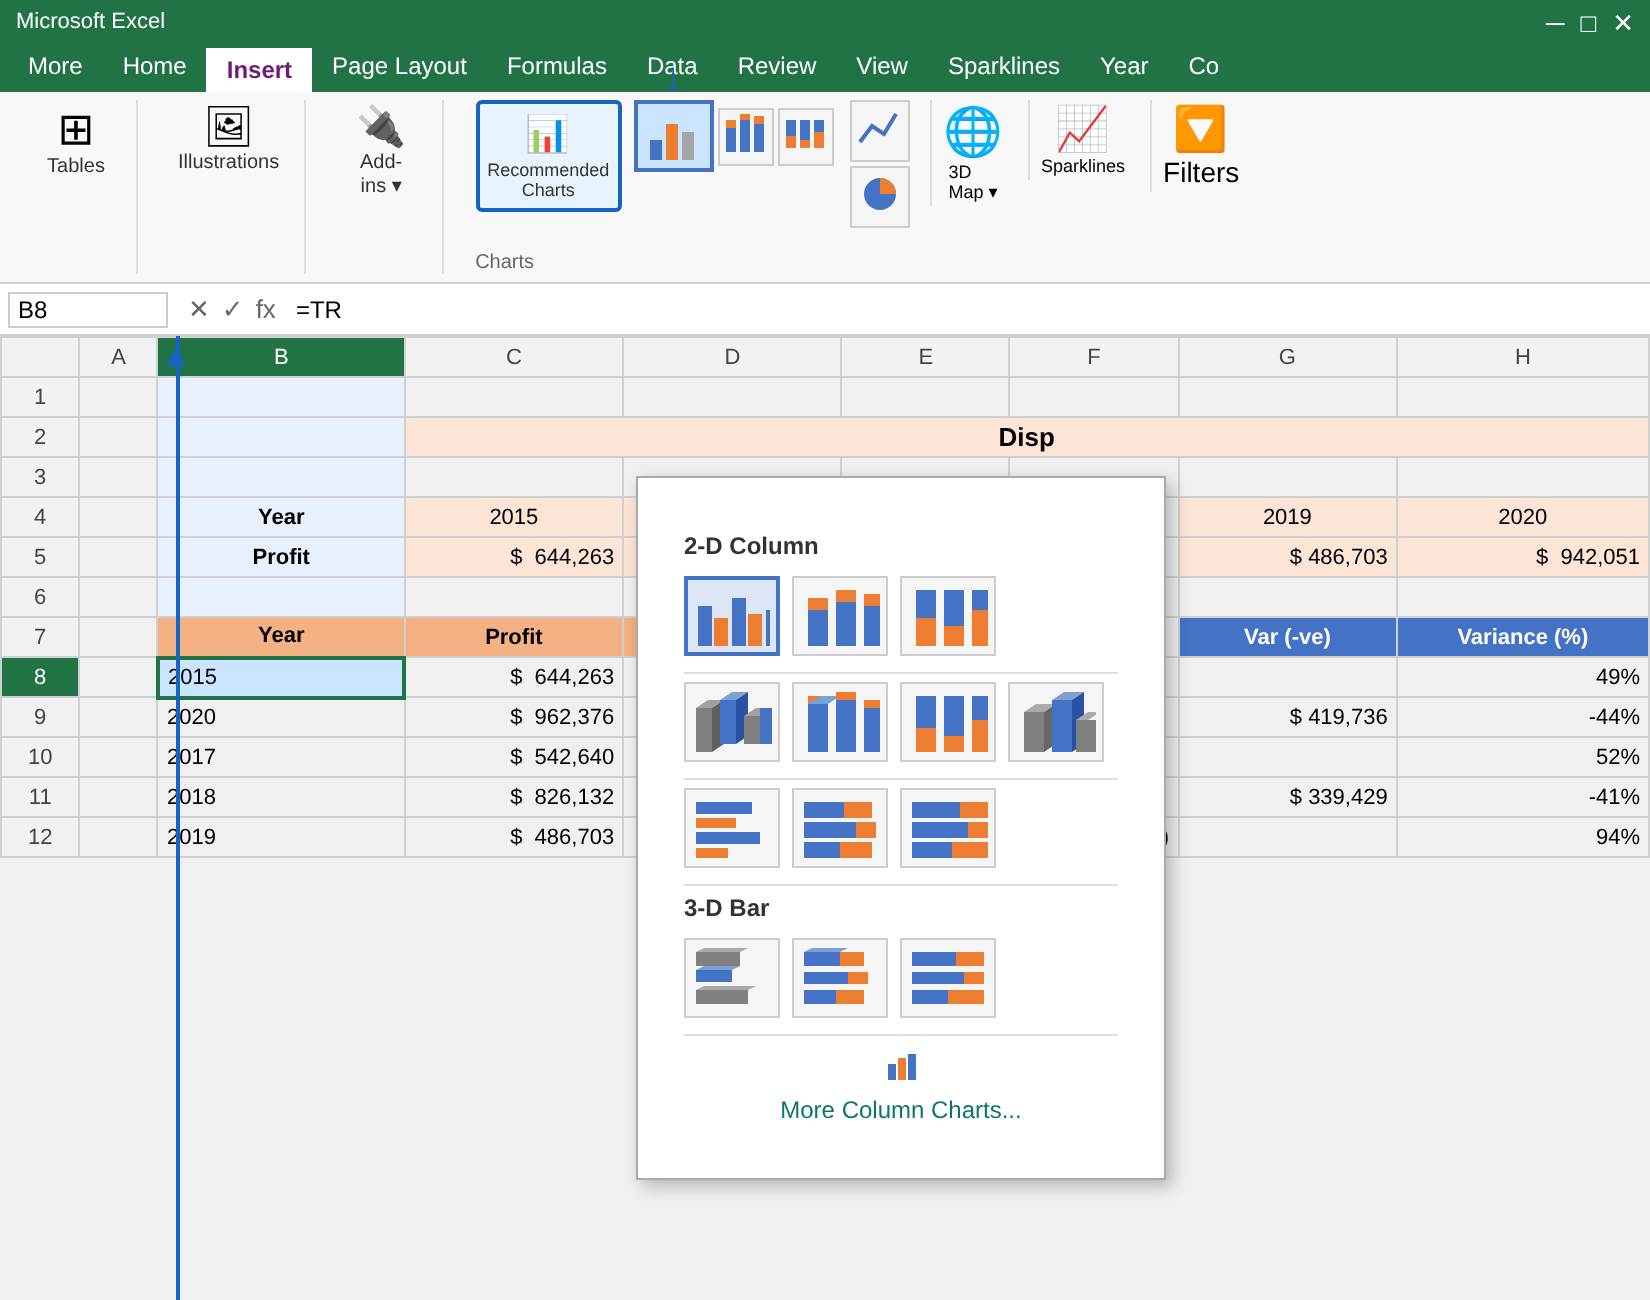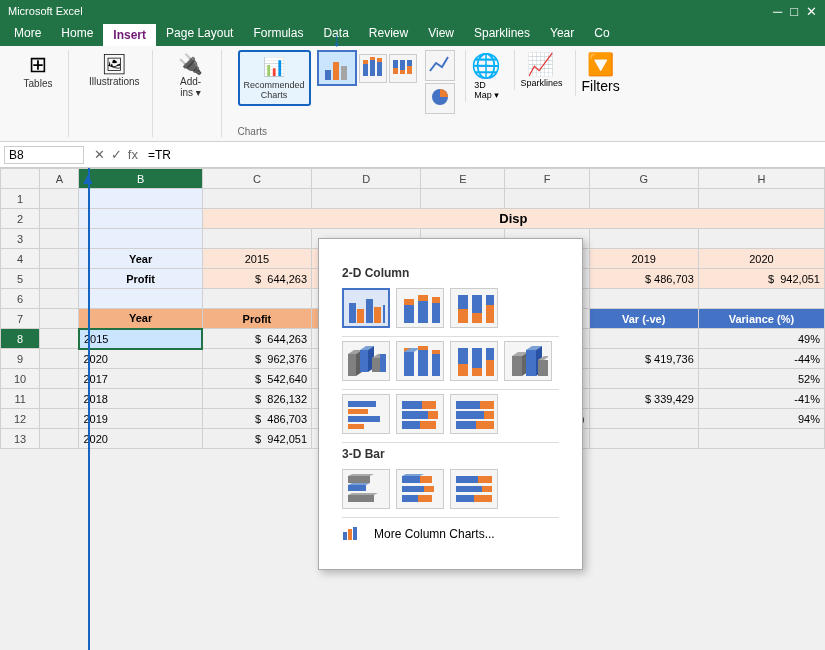--- a/index.html
+++ b/index.html
@@ -85,26 +85,27 @@
     }
     .chart-icon-btn.selected {
       border: 2px solid #4472c4;
       background: #dce6f7;
     }
     .chart-icon-btn svg { display: block; }
     .chart-separator { border-top: 1px solid #ddd; margin: 4px 0; }
     .more-charts-link {
       display: flex;
       align-items: center;
-      gap: 16px;
-      color: #000000;
+      gap: 6px;
+      color: #0f766e;
       cursor: pointer;
       font-size: 12px;
       padding: 4px 0;
       text-decoration: none;
+      flex-direction: column;
     }
 
     .recommended-charts-btn {
       border: 2px solid #1565c0 !important;
     }
 
     
     .active-col-bg { background: #e8f0fe !important; }
     .active-col-h { background: #217346 !important; color: white !important; }
   </style>
@@ -427,31 +428,20 @@
         <td></td>
         <td>2019</td>
         <td class="cell-right">$&nbsp;&nbsp;486,703</td>
         <td class="cell-right">$&nbsp;&nbsp;942,051</td>
         <td class="cell-right">$&nbsp;&nbsp;455,348</td>
         <td class="cell-right">$&nbsp;(455,348)</td>
         <td></td>
         <td class="cell-right">94%</td>
       </tr>
 
-      <tr>
-        <td class="row-h">13</td>
-        <td></td>
-        <td>2020</td>
-        <td class="cell-right">$&nbsp;&nbsp;942,051</td>
-        <td></td>
-        <td></td>
-        <td></td>
-        <td></td>
-        <td></td>
-      </tr>
     </tbody>
   </table>
 
   <div class="chart-dropdown">
 
     <div class="chart-section-title">2-D Column</div>
     <div class="chart-icons-row">
       <div class="chart-icon-btn selected">
         <svg width="44" height="34">
           <rect x="2" y="12" width="7" height="20" fill="#4472c4"></rect>

